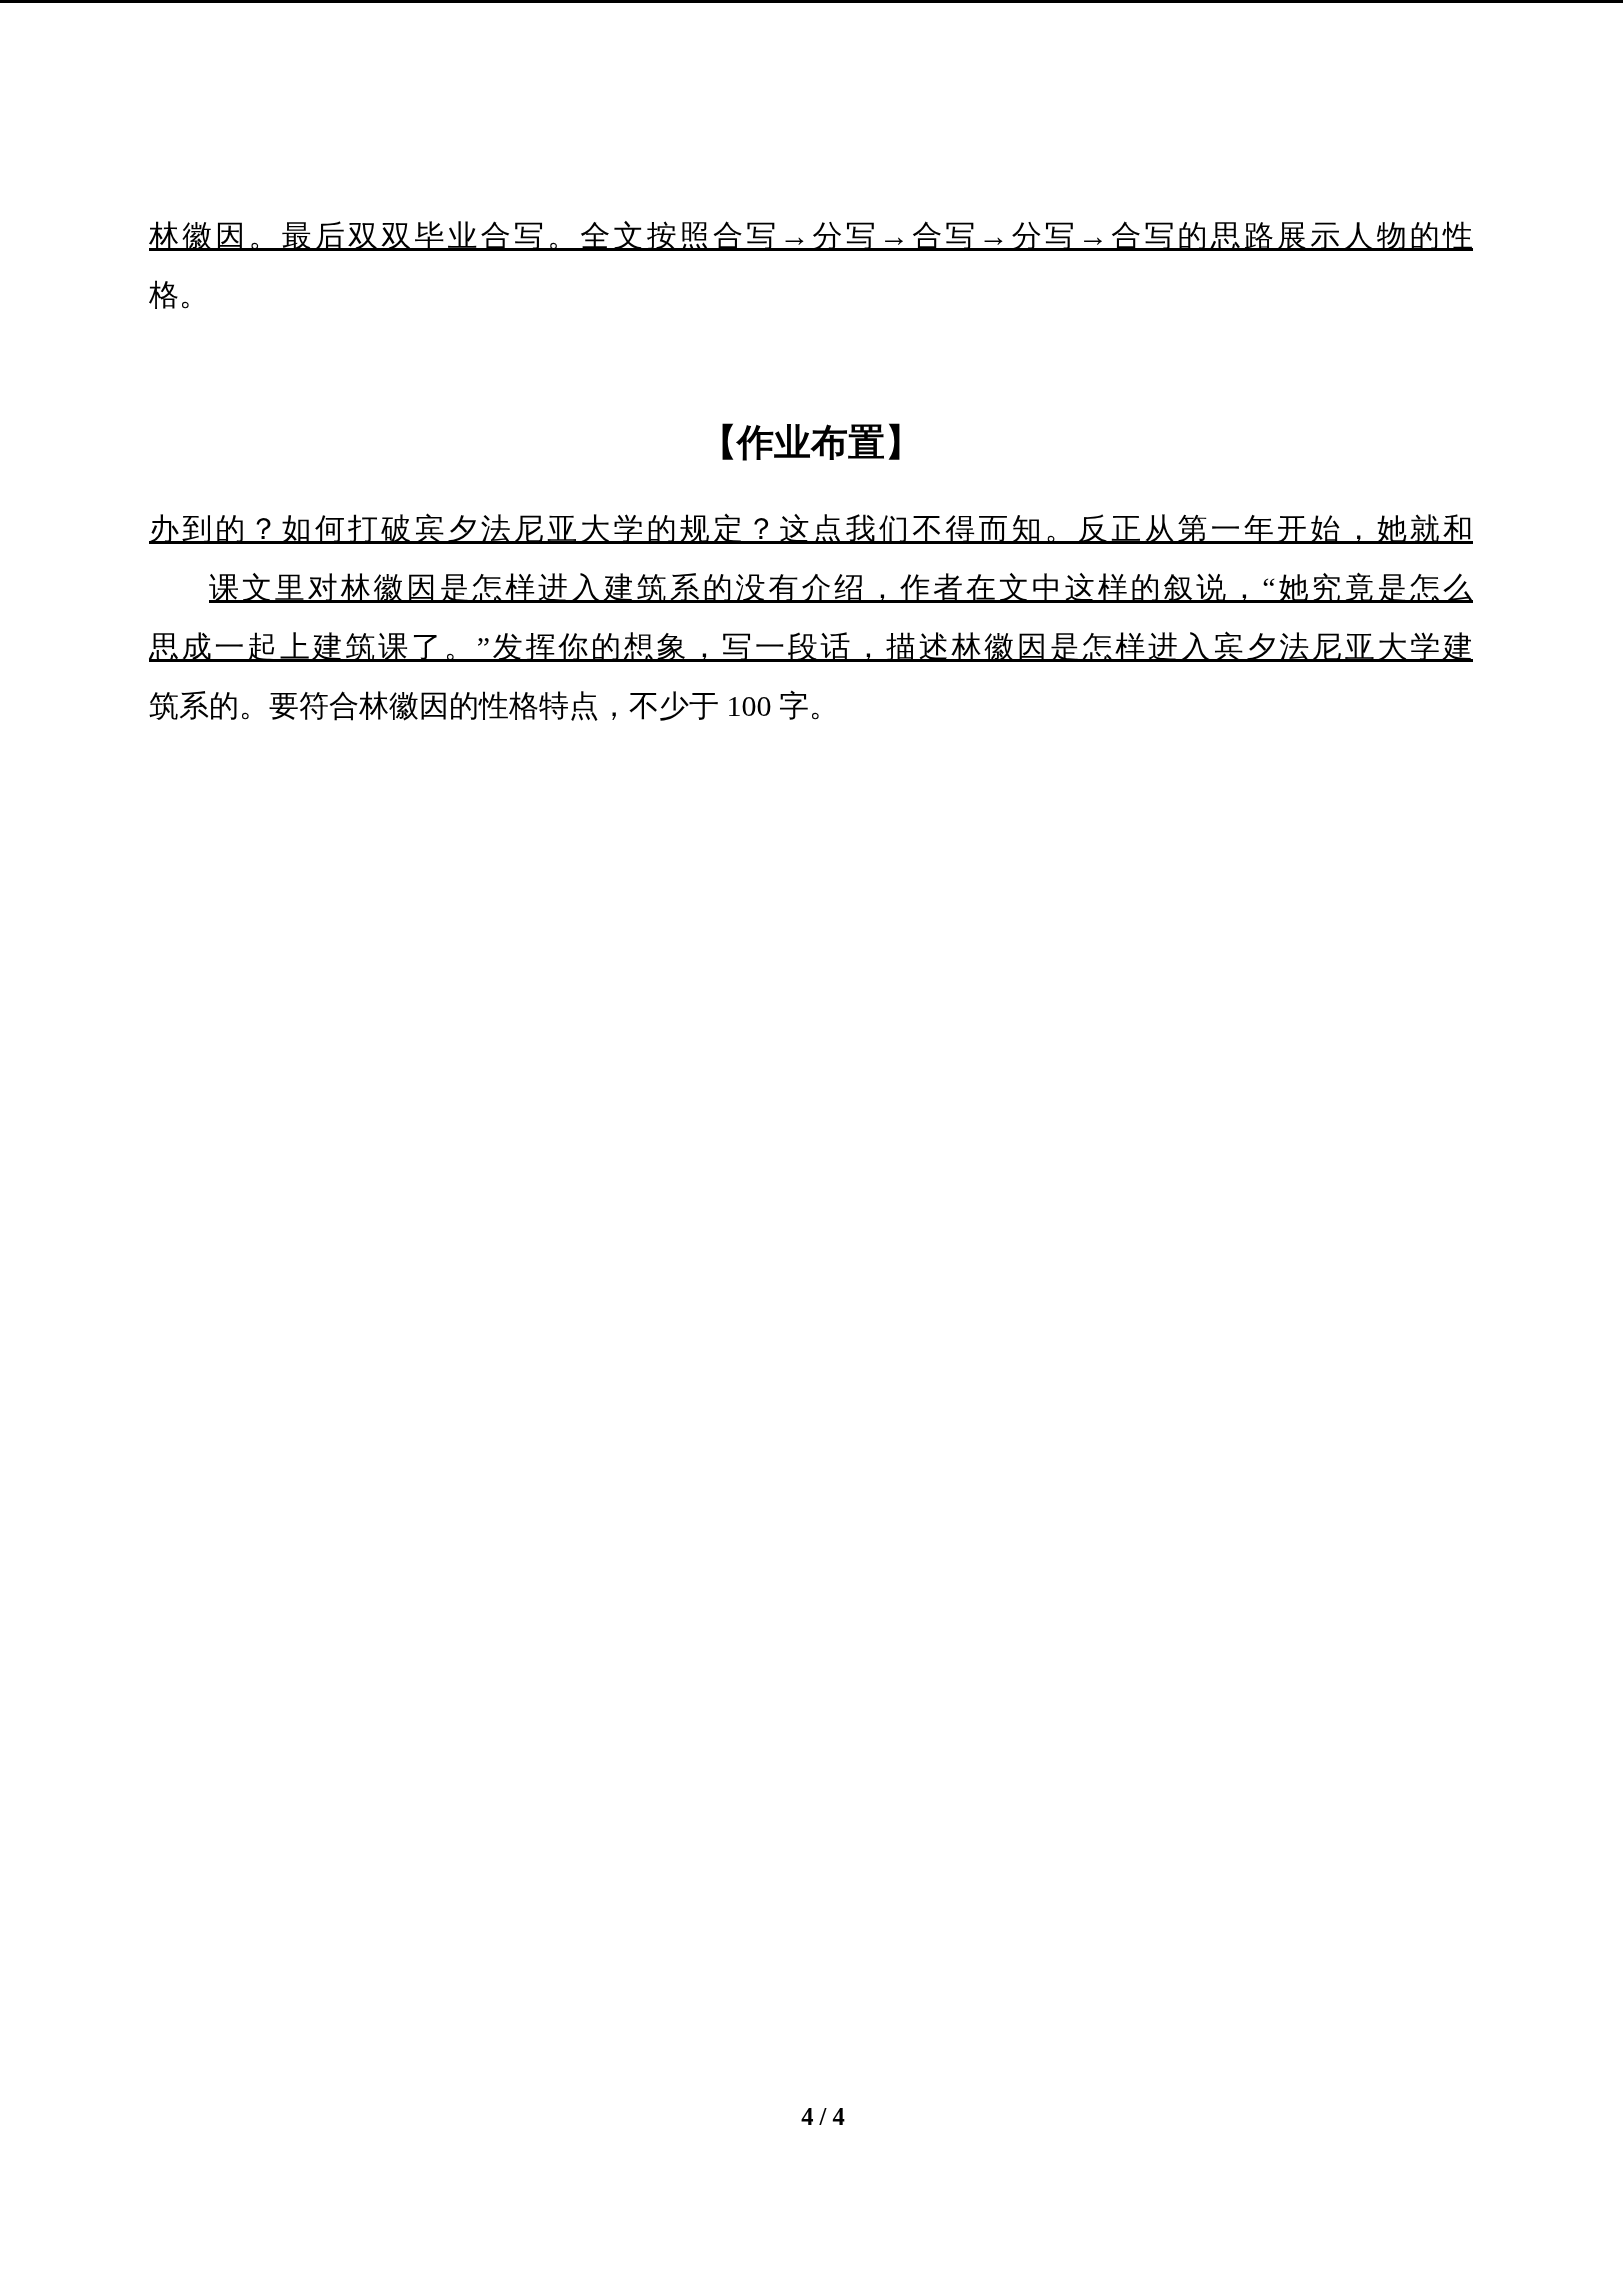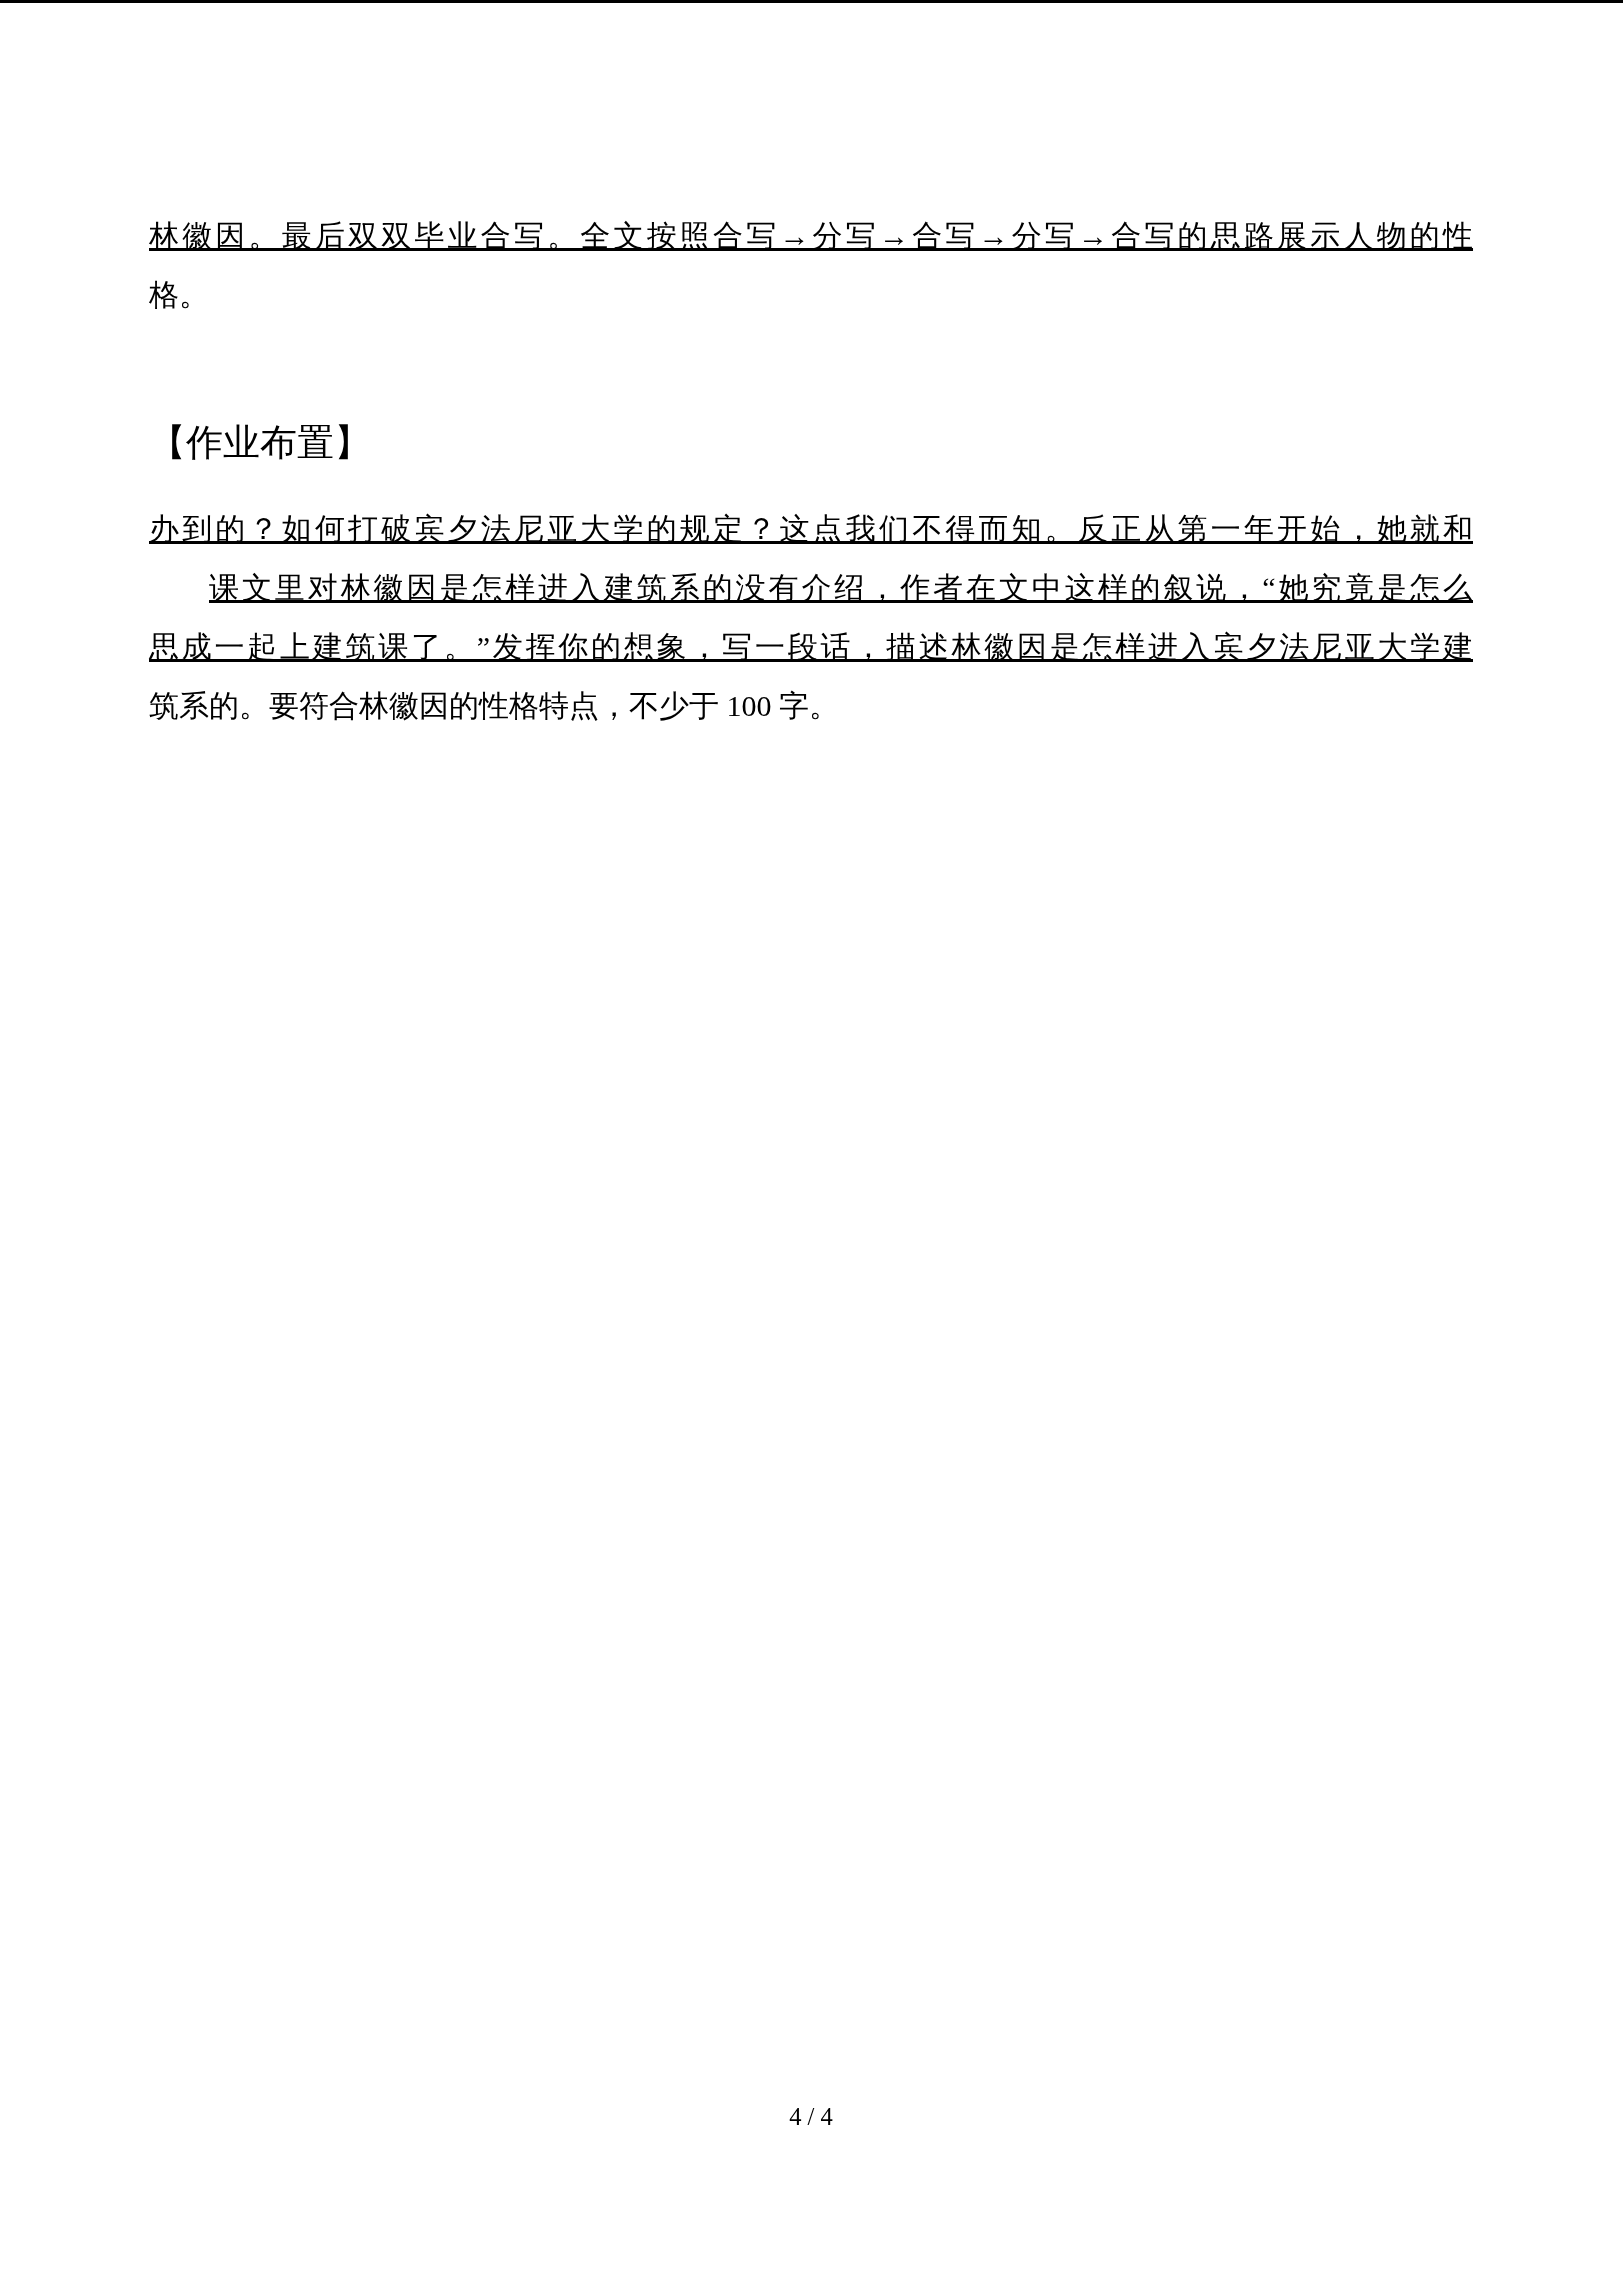--- a/index.html
+++ b/index.html
@@ -48,35 +48,35 @@
     text-align: left;
     text-align-last: left;
   }
   .line-indent {
     padding-left: 60px;
   }
   .section-heading {
     margin-top: 85px;
     font-size: 37px;
     line-height: 68px;
-    font-weight: normal;
-    text-align: left;
+    font-weight: bold;
+    text-align: center;
   }
   .para-2 {
     margin-top: 22px;
   }
   .page-footer {
     position: absolute;
     top: 2103px;
-    left: 149px;
+    left: 161px;
     width: 1324px;
     text-align: center;
     font-size: 24.5px;
     line-height: 27px;
-    font-weight: normal;
+    font-weight: bold;
   }
 </style>
 </head>
 <body>
 
 <div class="top-border"></div>
 
 <div class="content">
 
   <div class="para para-1">

